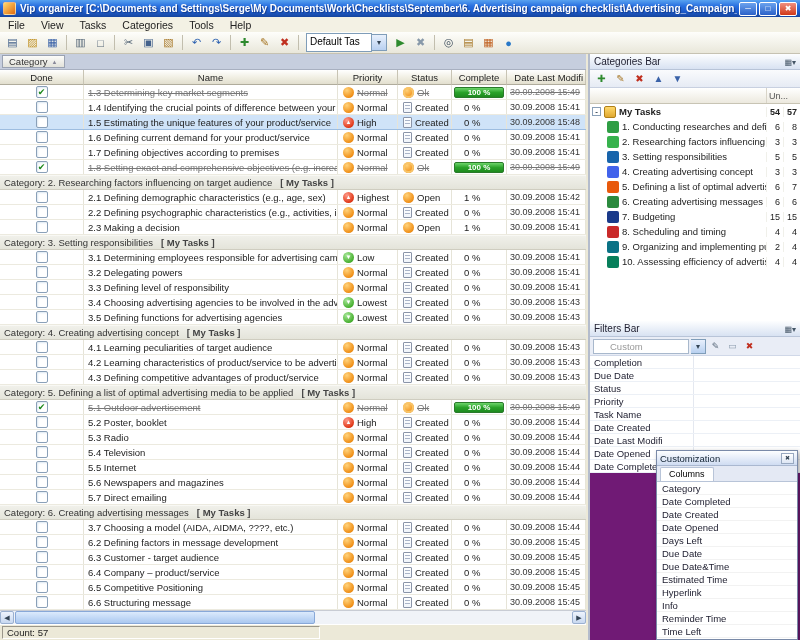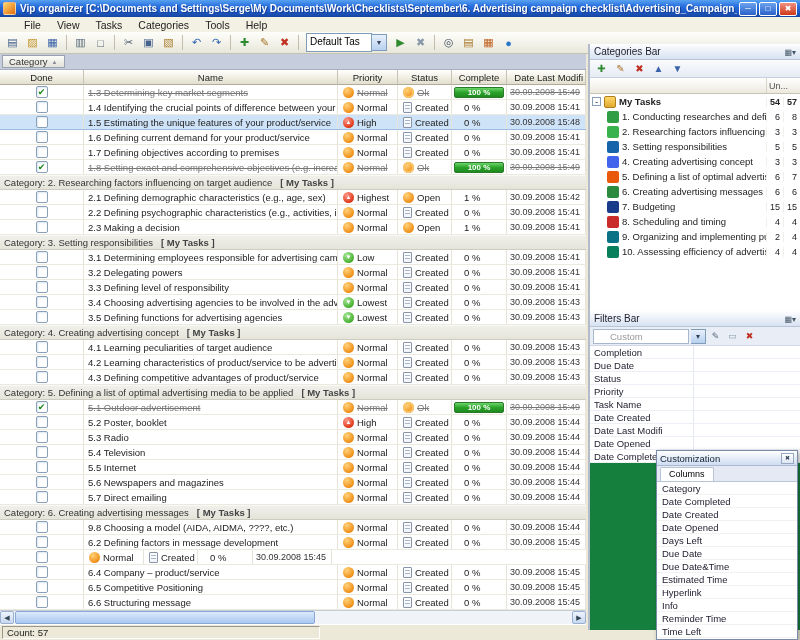--- a/index.html
+++ b/index.html
@@ -9,21 +9,21 @@
   
   .titlebar{position:absolute;left:0;top:0;width:800px;height:17px;display:flex;align-items:center;padding:0 3px;
     background:linear-gradient(180deg,#58a2f0 0%,#2a71e0 35%,#1e5ecf 65%,#16459e 100%);color:#fff;}
   .appicon{width:13px;height:13px;border-radius:2px;background:linear-gradient(135deg,#ffd76a,#e06a10);border:1px solid rgba(255,255,255,.4);margin-right:4px;flex:none;}
   .ttext{flex:1;font-size:10px;font-weight:bold;text-shadow:1px 1px 1px #123a8a;white-space:nowrap;overflow:hidden;}
   .wbtn{width:18px;height:14px;margin-left:2px;border:1px solid #fff;border-radius:2px;font-size:8px;line-height:12px;text-align:center;color:#fff;flex:none;}
   .wbtn.min,.wbtn.max{background:linear-gradient(180deg,#6aa2ee,#2c62c8);}
   .wbtn.close{background:linear-gradient(180deg,#f09080,#d03818);}
 
   
-  .menubar{position:absolute;top:17px;left:0;width:800px;height:17px;background:#f3f1e4;border-bottom:1px solid #d8d5c4;display:flex;align-items:center;padding-left:16px;}
+  .menubar{position:absolute;top:17px;left:0;width:800px;height:17px;background:#f3f1e4;border-bottom:1px solid #d8d5c4;display:flex;align-items:center;}
   .menu-item{padding:0 8px;font-size:10.5px;color:#222;}
   .toolbar{position:absolute;top:32px;left:0;width:800px;height:22px;background:linear-gradient(180deg,#fefefb,#e9e7da);border-bottom:1px solid #c6c2b2;display:flex;align-items:center;padding:0 3px;gap:1px;}
   .tico{width:19px;height:18px;border-radius:2px;display:flex;align-items:center;justify-content:center;font-size:11px;flex:none;}
   .tsep{width:1px;height:15px;background:#c2beae;margin:0 3px;flex:none;}
   .tcombo{display:flex;align-items:center;margin:0 3px;flex:none;}
   .cbox{width:66px;height:19px;background:#fff;border:1px solid #7f9db9;font-size:10px;padding:1px 3px;line-height:13px;white-space:nowrap;overflow:hidden;}
   .cbtn{width:15px;height:17px;background:linear-gradient(180deg,#e8f0fc,#b8d0f0);border:1px solid #7f9db9;border-left:none;font-size:8px;text-align:center;line-height:15px;color:#345;}
 
   
   .groupstrip{position:absolute;top:54px;left:0;width:586px;height:16px;background:#c6cede;border-bottom:1px solid #a8b0c0;padding:1px 2px;}
@@ -63,21 +63,21 @@
 
   
   .hscroll{position:absolute;top:610px;left:0;width:586px;height:14px;background:#f0f3f8;border-top:1px solid #c8ccd4;display:flex;align-items:center;padding:0;}
   .sbtn{width:14px;height:13px;background:linear-gradient(180deg,#eef4fd,#c8d8f0);border:1px solid #9ab0d0;border-radius:2px;font-size:7px;text-align:center;line-height:11px;color:#345;flex:none;}
   .sthumb{margin-left:1px;width:300px;height:13px;background:linear-gradient(180deg,#dceafc,#aac8f0);border:1px solid #88a8d8;border-radius:2px;flex:none;}
   .strack{flex:1;}
   .statusbar{position:absolute;top:624px;left:0;width:586px;height:16px;background:#ece9d8;border-top:1px solid #fff;display:flex;align-items:center;padding:1px 2px;}
   .countbox{width:318px;height:13px;border:1px solid;border-color:#9a968a #fff #fff #9a968a;font-size:9.5px;padding-left:4px;color:#222;line-height:12px;}
 
   
-  .rpanel{position:absolute;left:588px;top:44px;width:212px;height:586px;background:#15803d;border-left:2px solid #b4bccc;}
+  .rpanel{position:absolute;left:588px;top:54px;width:212px;height:586px;background:#701a75;border-left:2px solid #b4bccc;}
   .pbar{height:16px;background:linear-gradient(180deg,#fdfeff,#d8e2f2);border-bottom:1px solid #b8c4d8;display:flex;align-items:center;padding:0 4px;font-size:10px;color:#223;}
   .ptitle{flex:1;white-space:nowrap;overflow:hidden;}
   .pbtn{width:14px;height:12px;font-size:8px;line-height:11px;text-align:center;color:#456;flex:none;}
   .cattb{height:18px;background:linear-gradient(180deg,#fafbfd,#e6ebf4);border-bottom:1px solid #c8d0e0;display:flex;align-items:center;padding:0 3px;gap:2px;}
   .cattb .tico{width:17px;height:15px;font-size:10px;}
   .treehead{height:16px;background:linear-gradient(180deg,#fff,#ece9de);border-bottom:1px solid #c8c4b4;display:flex;font-size:9px;color:#555;align-items:center;}
   .thl{flex:1;}
   .thc{width:34px;border-left:1px solid #d8d4c8;padding-left:2px;overflow:hidden;white-space:nowrap;height:100%;display:flex;align-items:center;}
   .tree{height:217px;background:#fff;overflow:hidden;}
   .titem{display:flex;align-items:center;height:15px;font-size:9.5px;color:#222;}
@@ -624,21 +624,21 @@
         <div class="c c-date">30.09.2008 15:44</div>
       </div>
       <div class="row group">
         <span class="glabel">Category: 6. Creating advertising messages</span>
         <span class="gtag">[ My Tasks ]</span>
       </div>
       <div class="row task">
         <div class="c c-done">
           <span class="cb"></span>
         </div>
-        <div class="c c-name">9.8 Choosing a model (AIDA, AIDMA, ????, etc.)</div>
+        <div class="c c-name">3.7 Choosing a model (AIDA, AIDMA, ????, etc.)</div>
         <div class="c c-pr">
           <span class="pico p-normal"></span>
           <span class="plbl">Normal</span>
         </div>
         <div class="c c-st">
           <span class="sico s-page"></span>
           <span class="slbl">Created</span>
         </div>
         <div class="c c-comp">
           <span class="clbl">0 %</span>
@@ -660,20 +660,21 @@
         </div>
         <div class="c c-comp">
           <span class="clbl">0 %</span>
         </div>
         <div class="c c-date">30.09.2008 15:45</div>
       </div>
       <div class="row task">
         <div class="c c-done">
           <span class="cb"></span>
         </div>
+        <div class="c c-name">6.3 Customer - target audience</div>
         <div class="c c-pr">
           <span class="pico p-normal"></span>
           <span class="plbl">Normal</span>
         </div>
         <div class="c c-st">
           <span class="sico s-page"></span>
           <span class="slbl">Created</span>
         </div>
         <div class="c c-comp">
           <span class="clbl">0 %</span>

